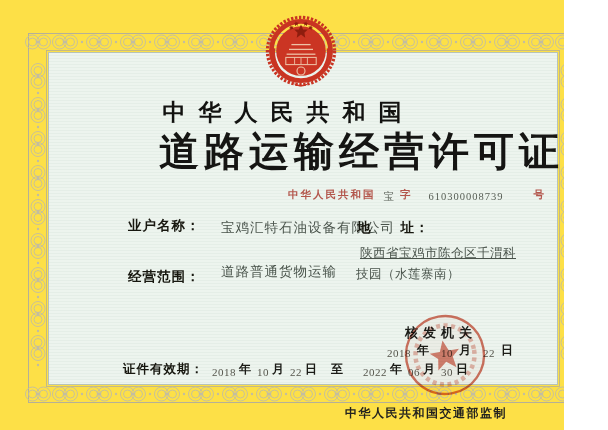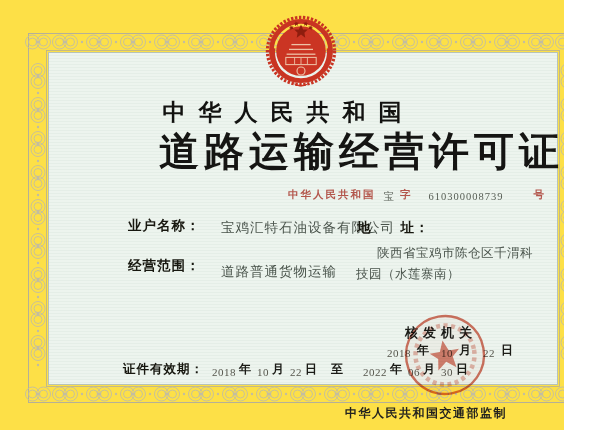--- a/index.html
+++ b/index.html
@@ -20,22 +20,22 @@
   .filled{font-family:"Liberation Serif","DejaVu Serif",serif;color:#565d54;position:relative;top:2px;}
   .license-line .city{margin:0 6px 0 8px;}
   .license-line .zi{margin-right:16px;}
   .license-line .num{letter-spacing:1px;}
   .license-line .hao{margin-left:30px;}
   .lbl{position:absolute;z-index:2;font-weight:bold;font-size:13.5px;letter-spacing:1px;color:#17170f;white-space:nowrap;}
   .val{position:absolute;z-index:2;font-family:"Liberation Serif","DejaVu Serif",serif;
        font-size:13.5px;letter-spacing:1px;color:#49534b;white-space:nowrap;}
   .addr-val{font-size:12.5px;letter-spacing:0.5px;}
   #owner-label{left:128px;top:217px;} #owner-value{left:221px;top:219px;}
-  #address-label{left:357px;top:219px;} #address-line1{left:377px;top:245px;} #address-line2{left:356px;top:266px;}
-  #scope-label{left:128px;top:257px;font-family:Liberation Mono, monospace;} #scope-value{left:221px;top:263px;}
+  #address-label{left:357px;top:219px;} #address-line1{left:360px;top:245px;text-decoration:underline;} #address-line2{left:356px;top:266px;}
+  #scope-label{left:128px;top:268px;font-family:Liberation Mono, monospace;} #scope-value{left:221px;top:263px;}
   .validity{position:absolute;left:83px;top:359px;z-index:2;white-space:nowrap;margin-left:40px;}
   .validity .lab{font-weight:bold;font-size:12.5px;letter-spacing:1px;color:#17170f;margin-right:8px;}
   .dg{font-family:"Liberation Serif","DejaVu Serif",serif;font-size:11px;color:#55554c;
       position:relative;top:3px;letter-spacing:0.5px;}
   .un{font-weight:bold;font-size:12px;color:#1b1b16;margin:0 6px 0 3px;}
   .zhi{font-weight:bold;font-size:12px;color:#1b1b16;margin:0 20px 0 8px;}
   #issuer-label{position:absolute;left:405px;top:324px;z-index:2;font-weight:bold;
                 font-size:13px;letter-spacing:5px;color:#1c1c18;}
   .issue-date{position:absolute;left:387px;top:340px;z-index:2;white-space:nowrap;}
   .issue-date .un{margin:0 12px 0 6px;}

